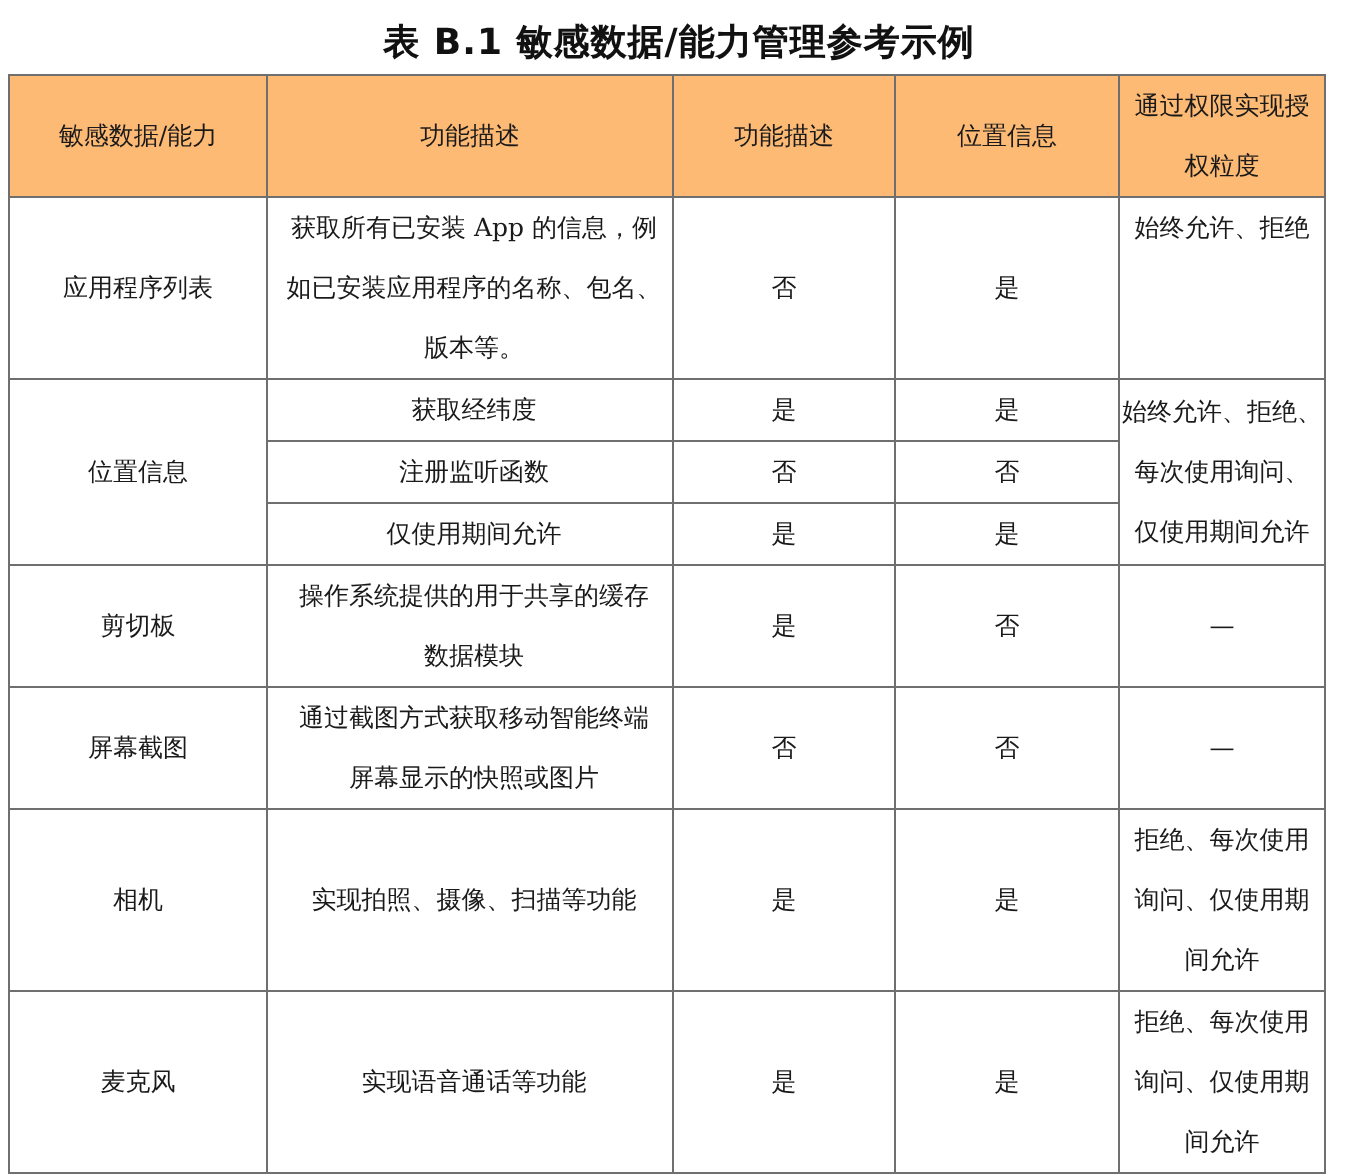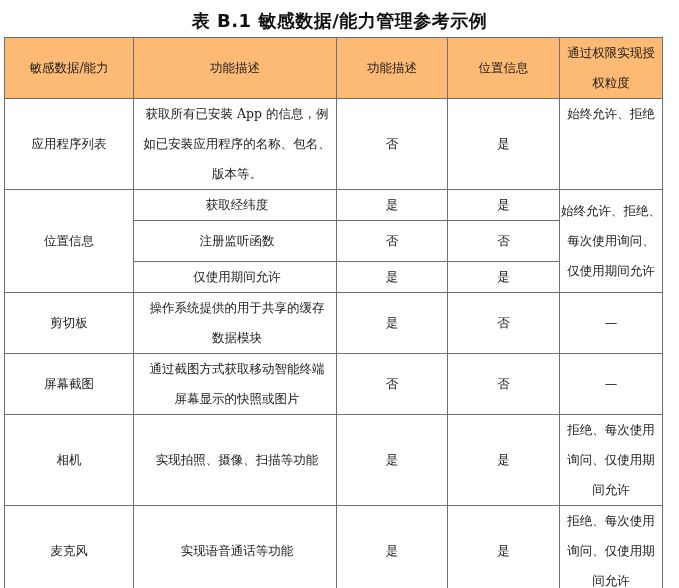--- a/index.html
+++ b/index.html
@@ -60,21 +60,21 @@
     <td class="c" rowspan="3">位置信息</td>
     <td class="l">获取经纬度</td>
     <td class="c">是</td>
     <td class="c">是</td>
     <td class="c" rowspan="3">
       <div>始终允许、拒绝、</div>
       <div>每次使用询问、</div>
       <div>仅使用期间允许</div>
     </td>
   </tr>
-  <tr style="height:41px">
+  <tr style="height:31px">
     <td class="l">注册监听函数</td>
     <td class="c">否</td>
     <td class="c">否</td>
   </tr>
   <tr style="height:31px">
     <td class="l">仅使用期间允许</td>
     <td class="c">是</td>
     <td class="c">是</td>
   </tr>
 

